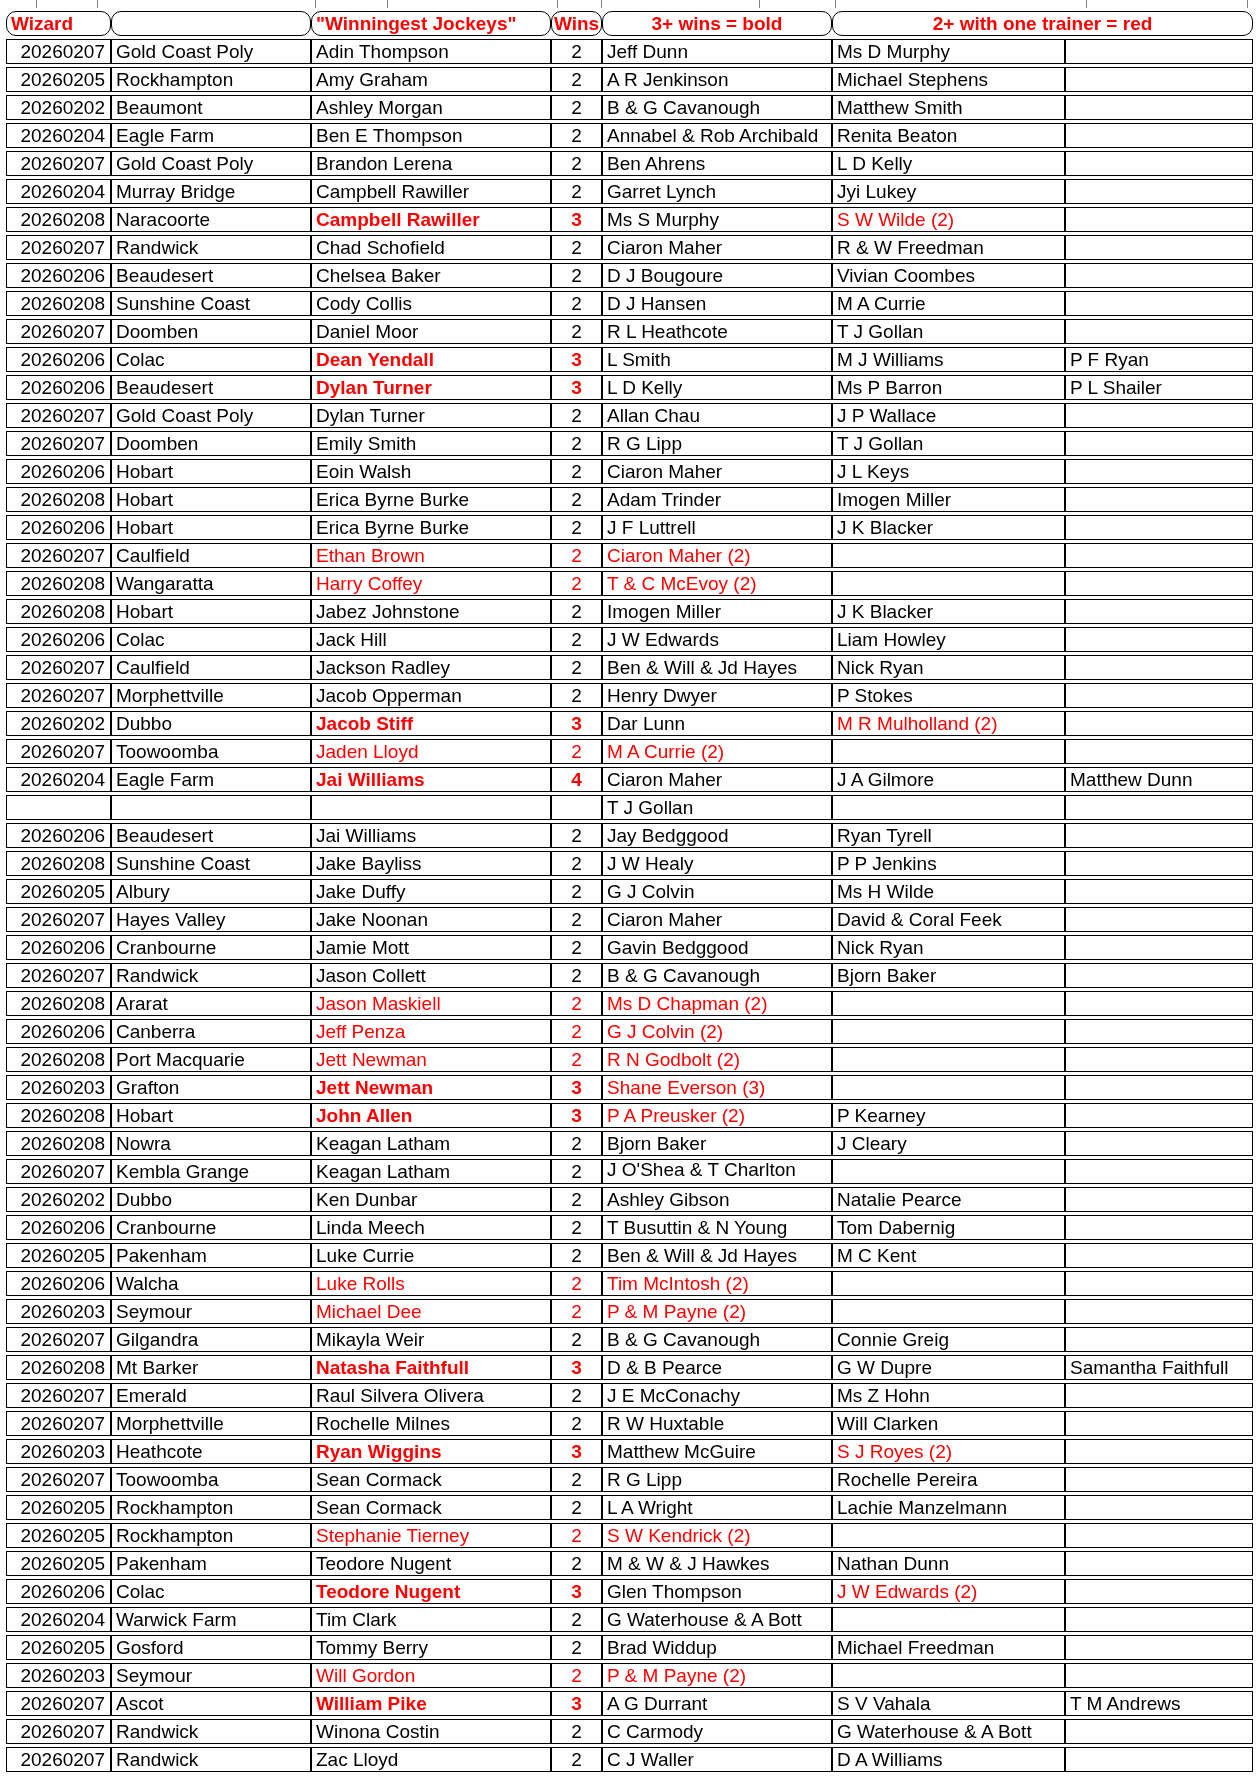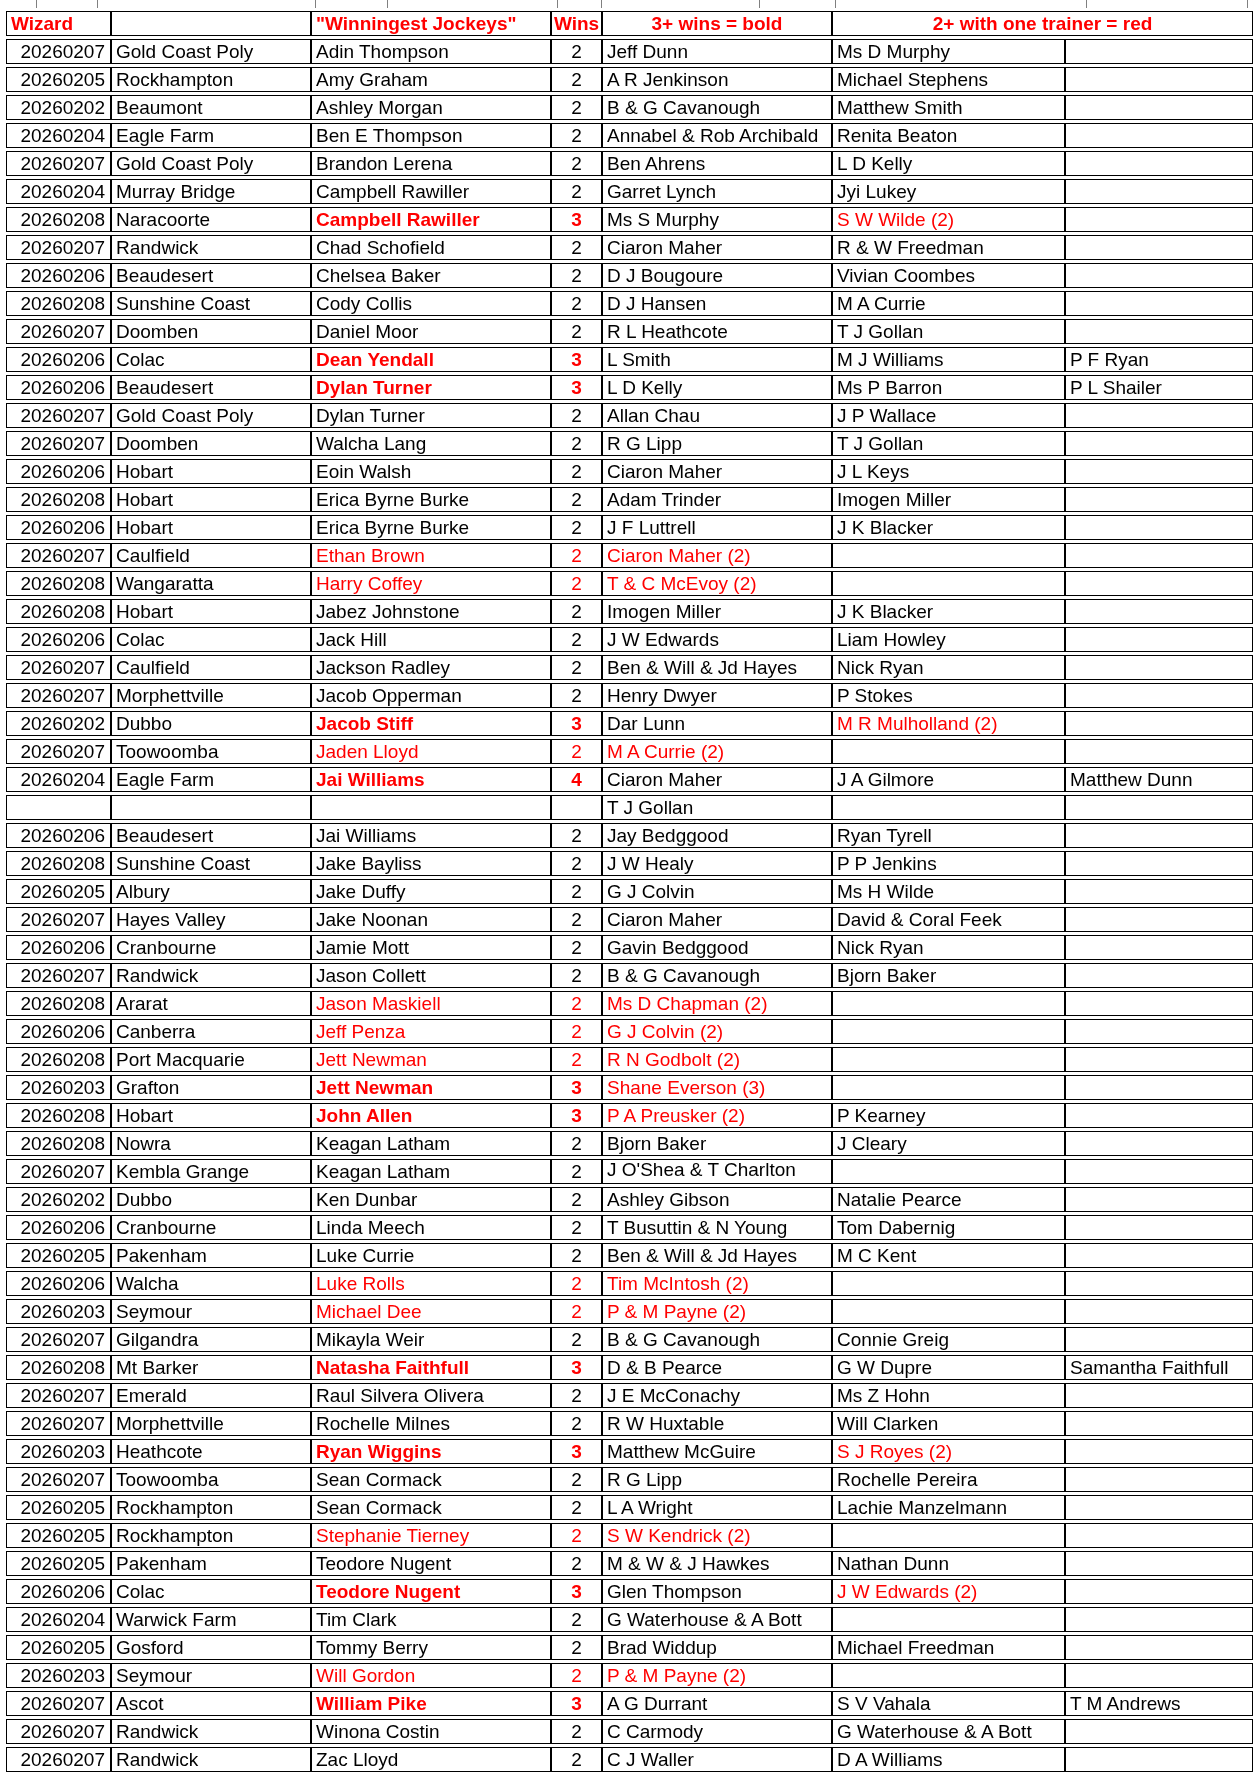--- a/index.html
+++ b/index.html
@@ -18,21 +18,21 @@
   td {
     border:1px solid #000; box-sizing:border-box;
     height:25px; padding:0 0 0 4px; vertical-align:middle; overflow:hidden;
   }
   .cc { height:23px; line-height:23px; white-space:nowrap; overflow:hidden; }
   .cc.wrap { white-space:normal; line-height:20px; }
   .c { text-align:center; padding-left:0; }
   .date { text-align:right; padding:0 5px 0 0; }
   .r { color:var(--red);margin-left:24px; }
   .b { color:var(--red); font-weight:bold; }
-  .hd { color:var(--red); font-weight:bold; }
+  .hd { color:var(--red); font-weight:bold;border-radius:10px; }
 </style>
 </head>
 <body>
 
 <div class="strip" id="strip">
     <div class="tick" style="left: 36px;"></div>
     <div class="tick" style="left: 97px;"></div>
     <div class="tick" style="left: 315px;"></div>
     <div class="tick" style="left: 387px;"></div>
     <div class="tick" style="left: 557px;"></div>
@@ -399,21 +399,21 @@
         </td>
       </tr>
       <tr>
         <td class="date">
           <div class="cc">20260207</div>
         </td>
         <td class="">
           <div class="cc">Doomben</div>
         </td>
         <td class="">
-          <div class="cc">Walcha Lang</div>
+          <div class="cc">Emily Smith</div>
         </td>
         <td class="c">
           <div class="cc">2</div>
         </td>
         <td class="">
           <div class="cc">R G Lipp</div>
         </td>
         <td class="">
           <div class="cc">T J Gollan</div>
         </td>

